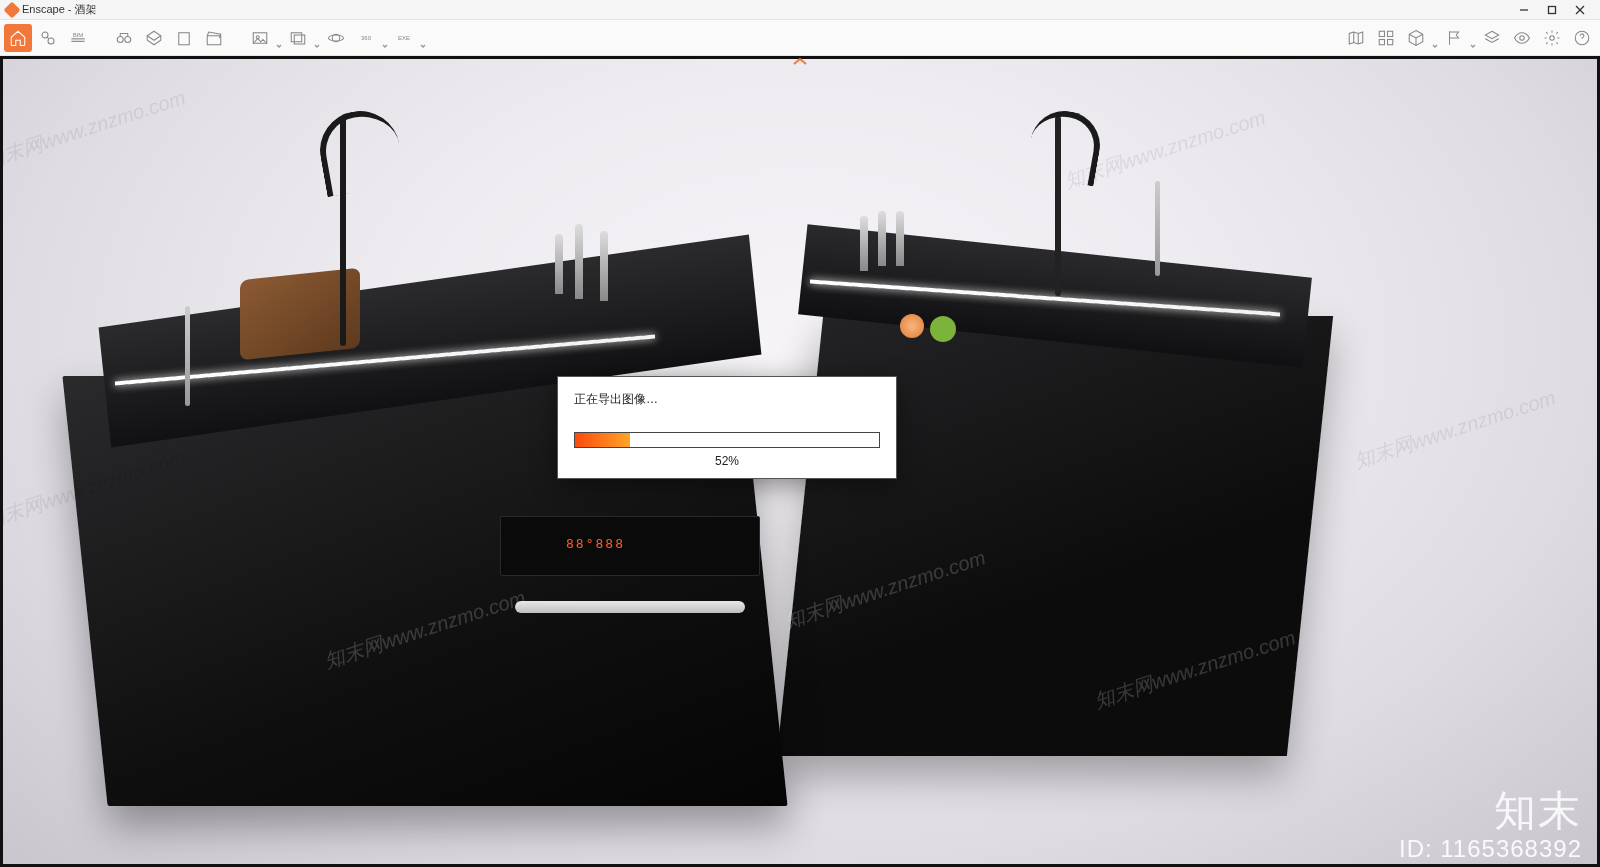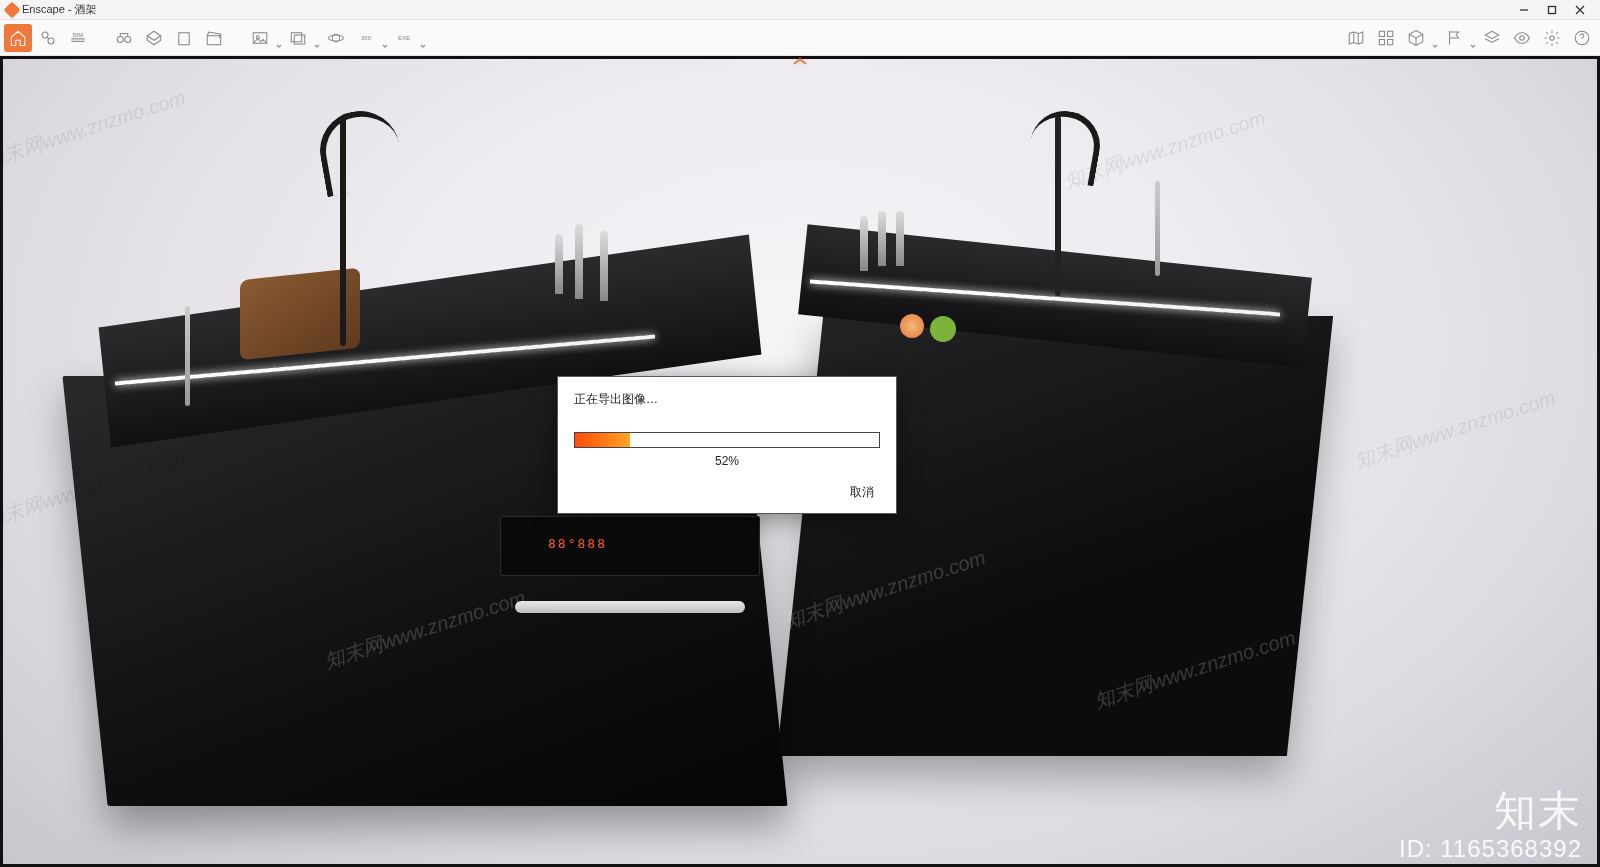--- a/index.html
+++ b/index.html
@@ -31,21 +31,21 @@
 
   
   .floor { position:absolute; inset:0; background: radial-gradient(ellipse at 50% 35%, #f6f4f7 0%, #efecf1 35%, #dedbe2 70%, #c8c5cd 100%);}
 
   
   .unit { position:absolute; background:#1a1a1a; }
   
   .u1 { left:85px; top:320px; width:680px; height:430px; background:linear-gradient(160deg,#2a2a2c 0%, #0f0f10 60%, #050506 100%); transform: skewX(6deg) ; border-radius: 2px; box-shadow: 0 20px 40px rgba(0,0,0,.35);}
   .u1top { left:100px; top:225px; width:660px; height:120px; background:linear-gradient(180deg,#2b2b2d,#111113); transform:skewX(6deg) skewY(-8deg);}
   .u1panel { position:absolute; left:500px; top:460px; width:260px; height:60px; background:#0a0a0b; border:1px solid #2a2a2c; border-radius:2px;}
-  .u1digits{position:absolute; left:548px; top:480px; font-family:monospace; font-size:13px; color:#ff5a1f; letter-spacing:2px;}
+  .u1digits{position:absolute; left:566px; top:480px; font-family:monospace; font-size:13px; color:#ff5a1f; letter-spacing:2px;}
   .handle { position:absolute; left:515px; top:545px; width:230px; height:12px; background:linear-gradient(#e8e8e8,#bfbfbf); border-radius:6px;}
 
   
   .u2 { left:800px; top:260px; width:510px; height:440px; background:linear-gradient(160deg,#232325 0%, #0c0c0d 60%); transform: skewX(-6deg); box-shadow:0 20px 40px rgba(0,0,0,.3);}
   .u2top { left:800px; top:195px; width:510px; height:90px; background:linear-gradient(180deg,#2a2a2c,#101012); transform:skewX(-6deg) skewY(6deg);}
   .ledstrip { position:absolute; height:4px; background:linear-gradient(90deg,#fff,#f2f2f2); box-shadow:0 0 8px #fff;}
   .led1{ left:115px; top:302px; width:540px; transform:skewY(-5deg);}
   .led2{ left:810px; top:240px; width:470px; transform:skewY(4deg);}
 
   
@@ -337,17 +337,14 @@
   <div class="chev"><svg viewBox="0 0 18 12">
         <polyline points="3,8 9,3 15,8"></polyline>
       </svg></div>
 
   <div class="dialog">
     <div class="dlg-title">正在导出图像…</div>
     <div class="progress-outer">
       <div class="progress-inner" id="progress-fill" style="width: 18%;"></div>
     </div>
     <div class="progress-label">52%</div>
-    <div class="dlg-buttons">
-      <span class="dlg-btn">取消</span>
-    </div>
   </div>
 </div>
 
 </body></html>

